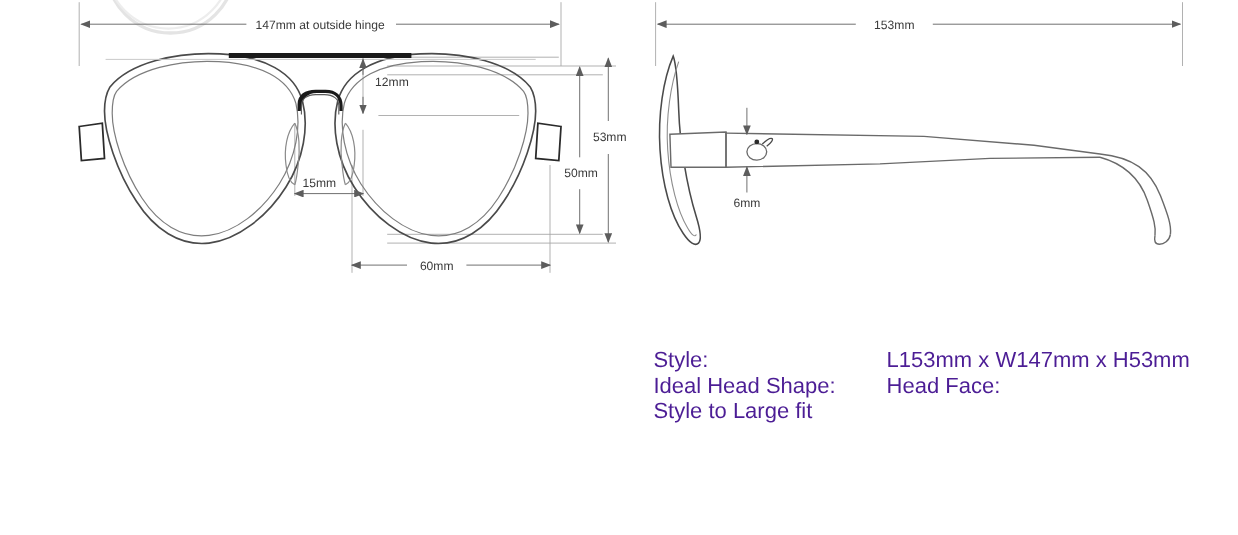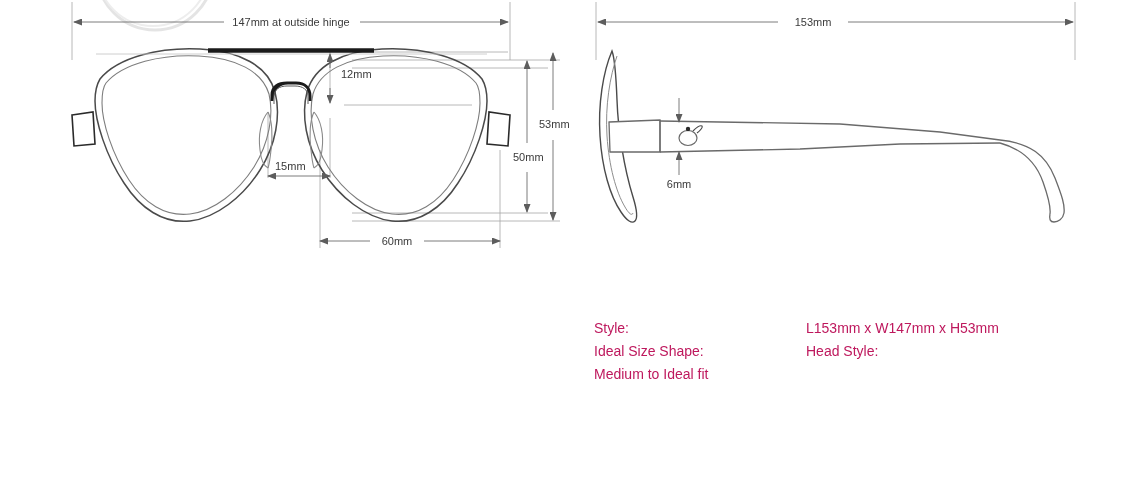--- a/index.html
+++ b/index.html
@@ -12,21 +12,21 @@
   .dimtext{
     font-family:"Liberation Sans","DejaVu Sans",sans-serif;
     font-size:11px;fill:#3a3a3a;
   }
   .specs{
     position:absolute;left:594px;top:318px;
     display:grid;grid-template-columns:212px auto;
     row-gap:2px;column-gap:0px;
   }
   .spec-label,.spec-value{
-    font-size:14px;line-height:21px;color:#be185d;
+    font-size:20px;line-height:21px;color:#4c1d95;
     white-space:nowrap;
   }
 </style>
 </head>
 <body>
 
 <svg id="drawing" viewBox="0 0 1125 486">
   <defs>
     <marker id="arrR" markerWidth="9" markerHeight="7" refX="8" refY="3.5" orient="auto" markerUnits="userSpaceOnUse">
       <path d="M0,0 L9,3.5 L0,7 z" fill="#5d5d5d"></path>
@@ -176,16 +176,16 @@
       <line x1="679" y1="98" x2="679" y2="122" stroke="#6e6e6e" stroke-width="0.9" marker-end="url(#arrR)"></line>
       <line x1="679" y1="175" x2="679" y2="152" stroke="#6e6e6e" stroke-width="0.9" marker-end="url(#arrR)"></line>
       <text class="dimtext" x="679" y="188" text-anchor="middle">6mm</text>
     </g>
   </g>
 </svg>
 
 <div class="specs">
   <div class="spec-label">Style:</div>
   <div class="spec-value">L153mm x W147mm x H53mm</div>
-  <div class="spec-label">Ideal Size Shape:</div>
-  <div class="spec-label">Head Style:</div>
-  <div class="spec-value">Medium to Ideal fit</div>
+  <div class="spec-label">Ideal Head Shape:</div>
+  <div class="spec-label">Head Face:</div>
+  <div class="spec-value">Style to Large fit</div>
 </div>
 
 </body></html>

